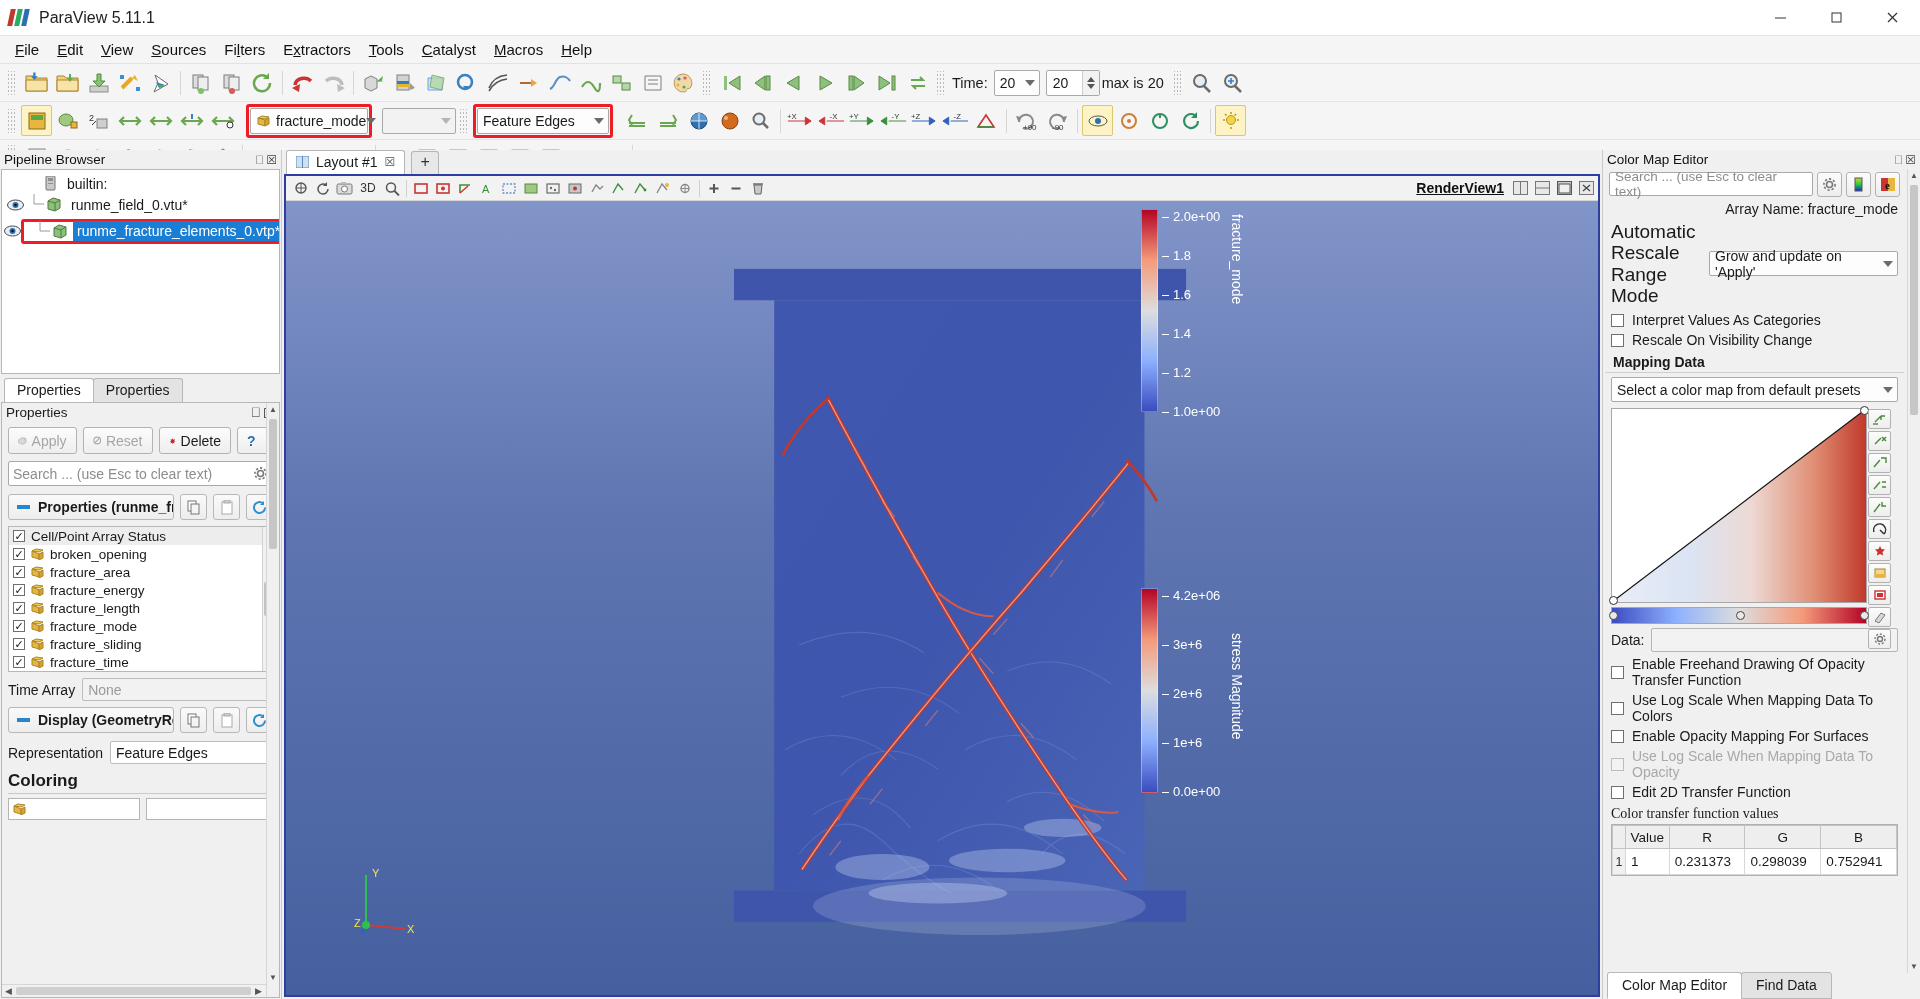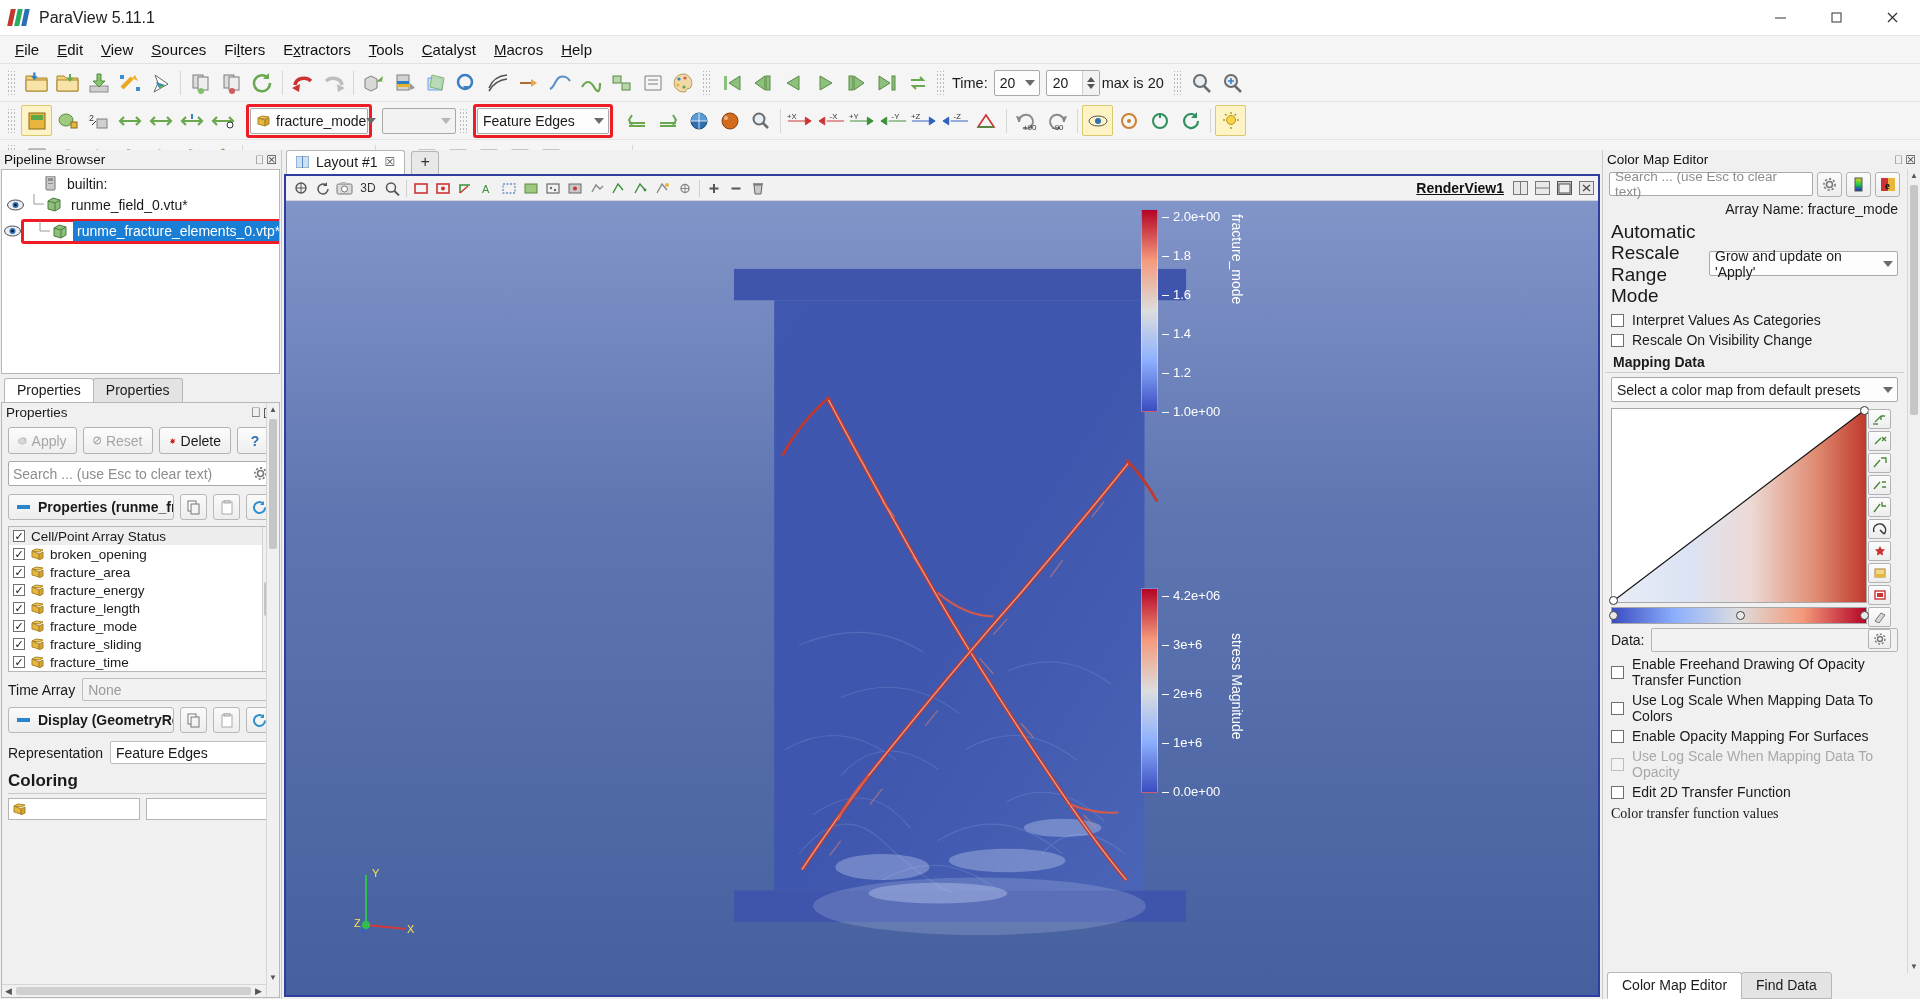--- a/index.html
+++ b/index.html
@@ -79,21 +79,21 @@
   .tab { font-size: 14px; padding: 3px 12px 4px 12px; border: 1px solid #b7b7b7; border-bottom: none;
     background: #e3e3e3; border-radius: 3px 3px 0 0; margin-right: -1px; }
   .tab.active { background: #fff; }
 
   .propscroll { flex: 1; background: #f0f0f0; border: 1px solid #b7b7b7; margin: 0 1px 1px 1px; overflow: hidden; position: relative; display: flex; flex-direction: column; }
   .props-head { font-size: 13.5px; padding: 2px 4px; display: flex; }
   .props-head .dock-btns { margin-left: auto; display: flex; gap: 3px; }
 
   .btnrow { display: flex; gap: 6px; padding: 4px 6px 2px 6px; }
   .pbtn { height: 27px; min-width: 68px; border: 1px solid #b2b2b2; background: linear-gradient(#fcfcfc,#eeeeee);
-    border-radius: 3px; display: flex; align-items: center; justify-content: center; gap: 5px; font-size: 14px; padding: 0 9px; }
+    border-radius: 3px; display: flex; align-items: center; gap: 5px; font-size: 14px; padding: 0 9px; }
   .pbtn.disabled { color: #a6a6a6; }
   .pbtn.help { min-width: 36px; }
   .searchbox { margin: 5px 6px 2px 6px; height: 25px; border: 1px solid #a9a9a9; background: #fff;
     display: flex; align-items: center; padding: 0 4px; font-size: 14px; color: #8d8d8d; border-radius: 2px; }
   .searchbox .gear { margin-left: auto; }
 
   .section-head { display: flex; align-items: center; gap: 6px; margin: 6px 6px 2px 6px; }
   .sh-btn { flex: 1; height: 26px; border: 1px solid #b8b8b8; background: linear-gradient(#fafafa,#ededed);
     display: flex; align-items: center; padding: 0 8px; font-size: 14px; font-weight: bold; border-radius: 3px; overflow: hidden; white-space: nowrap; }
   .sh-btn .dash { width: 13px; height: 4px; background: #2986cc; margin-right: 8px; flex: none; }
@@ -1540,20 +1540,42 @@
         <div class="cbrow dis">
           <span class="cb2 dis"></span>
           <span>Use Log Scale When Mapping Data To Opacity</span>
         </div>
         <div class="cbrow">
           <span class="cb2"></span>
           <span>Edit 2D Transfer Function</span>
         </div>
 
         <div class="ctf-label">Color transfer function values</div>
+        <div class="ctf-table">
+          <table>
+            <thead>
+              <tr>
+                <th style="width:13px"></th>
+                <th>Value</th>
+                <th>R</th>
+                <th>G</th>
+                <th>B</th>
+              </tr>
+            </thead>
+            <tbody>
+              <tr>
+                <td class="idx">1</td>
+                <td>1</td>
+                <td>0.231373</td>
+                <td>0.298039</td>
+                <td>0.752941</td>
+              </tr>
+            </tbody>
+          </table>
+        </div>
 
         <div class="vscroll" style="right:0">
           <div class="ar" style="top:0">▲</div>
           <div class="thumb" style="top:16px;height:230px"></div>
           <div class="ar" style="bottom:0">▼</div>
         </div>
       </div>
 
       <div class="bottomtabs">
         <div class="btab active">Color Map Editor</div>

